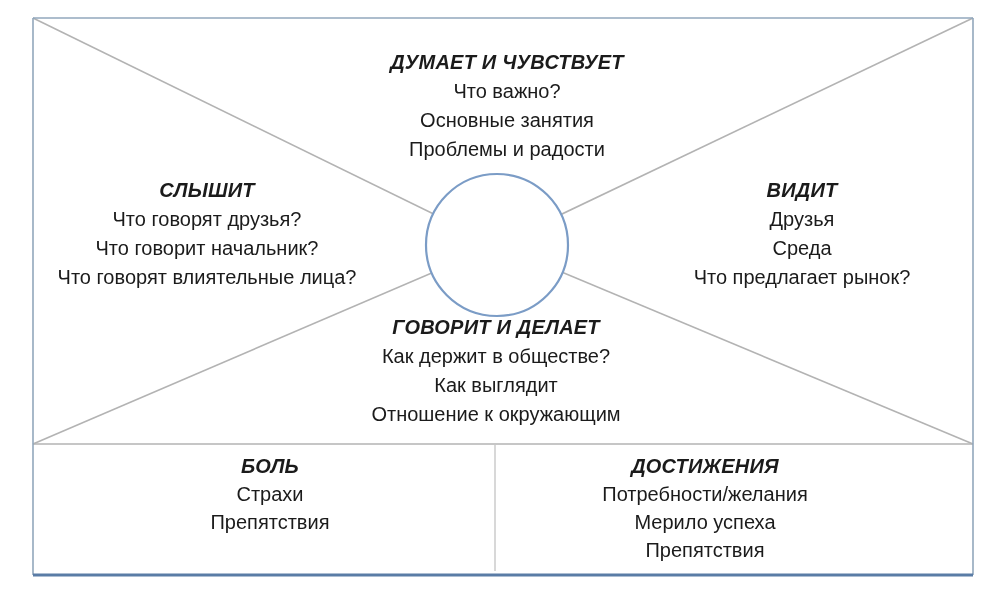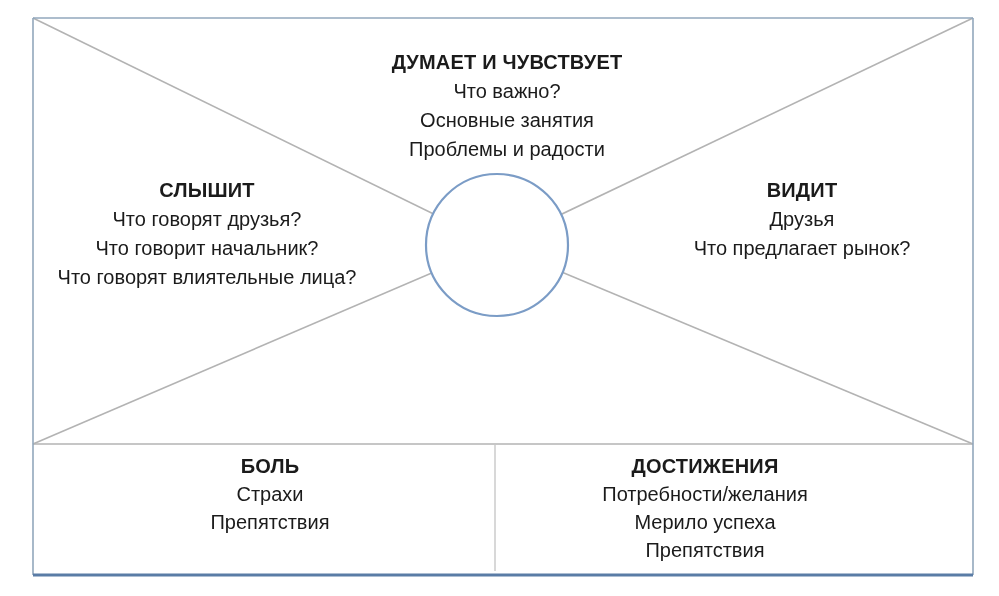--- a/index.html
+++ b/index.html
@@ -20,20 +20,21 @@
   .block {
     position: absolute;
     text-align: center;
     font-size: 20px;
     line-height: 29px;
     white-space: nowrap;
   }
   .block .hd {
     font-weight: bold;
     letter-spacing: 0.2px;
+    font-style: italic;
   }
   .block.bottom-row { line-height: 28px; }
 </style>
 </head>
 <body>
 
 <div class="canvas">
 
   <svg class="svg-layer" width="999" height="596" viewBox="0 0 999 596" fill="none">
 
@@ -64,23 +65,30 @@
   <div class="block" style="left:17px; top:176px; width:380px;text-align:center;">
     <div class="hd">СЛЫШИТ</div>
     <div>Что говорят друзья?</div>
     <div>Что говорит начальник?</div>
     <div>Что говорят влиятельные лица?</div>
   </div>
 
   <div class="block" style="left:642px; top:176px; width:320px;">
     <div class="hd">ВИДИТ</div>
     <div>Друзья</div>
+    <div>Среда</div>
     <div>Что предлагает рынок?</div>
   </div>
 
+  <div class="block" style="left:296px; top:313px; width:400px;">
+    <div class="hd">ГОВОРИТ И ДЕЛАЕТ</div>
+    <div>Как держит в обществе?</div>
+    <div>Как выглядит</div>
+    <div>Отношение к окружающим</div>
+  </div>
 
   <div class="block bottom-row" style="left:120px; top:452px; width:300px;">
     <div class="hd">БОЛЬ</div>
     <div>Страхи</div>
     <div>Препятствия</div>
   </div>
 
   <div class="block bottom-row" style="left:535px; top:452px; width:340px;">
     <div class="hd">ДОСТИЖЕНИЯ</div>
     <div>Потребности/желания</div>

